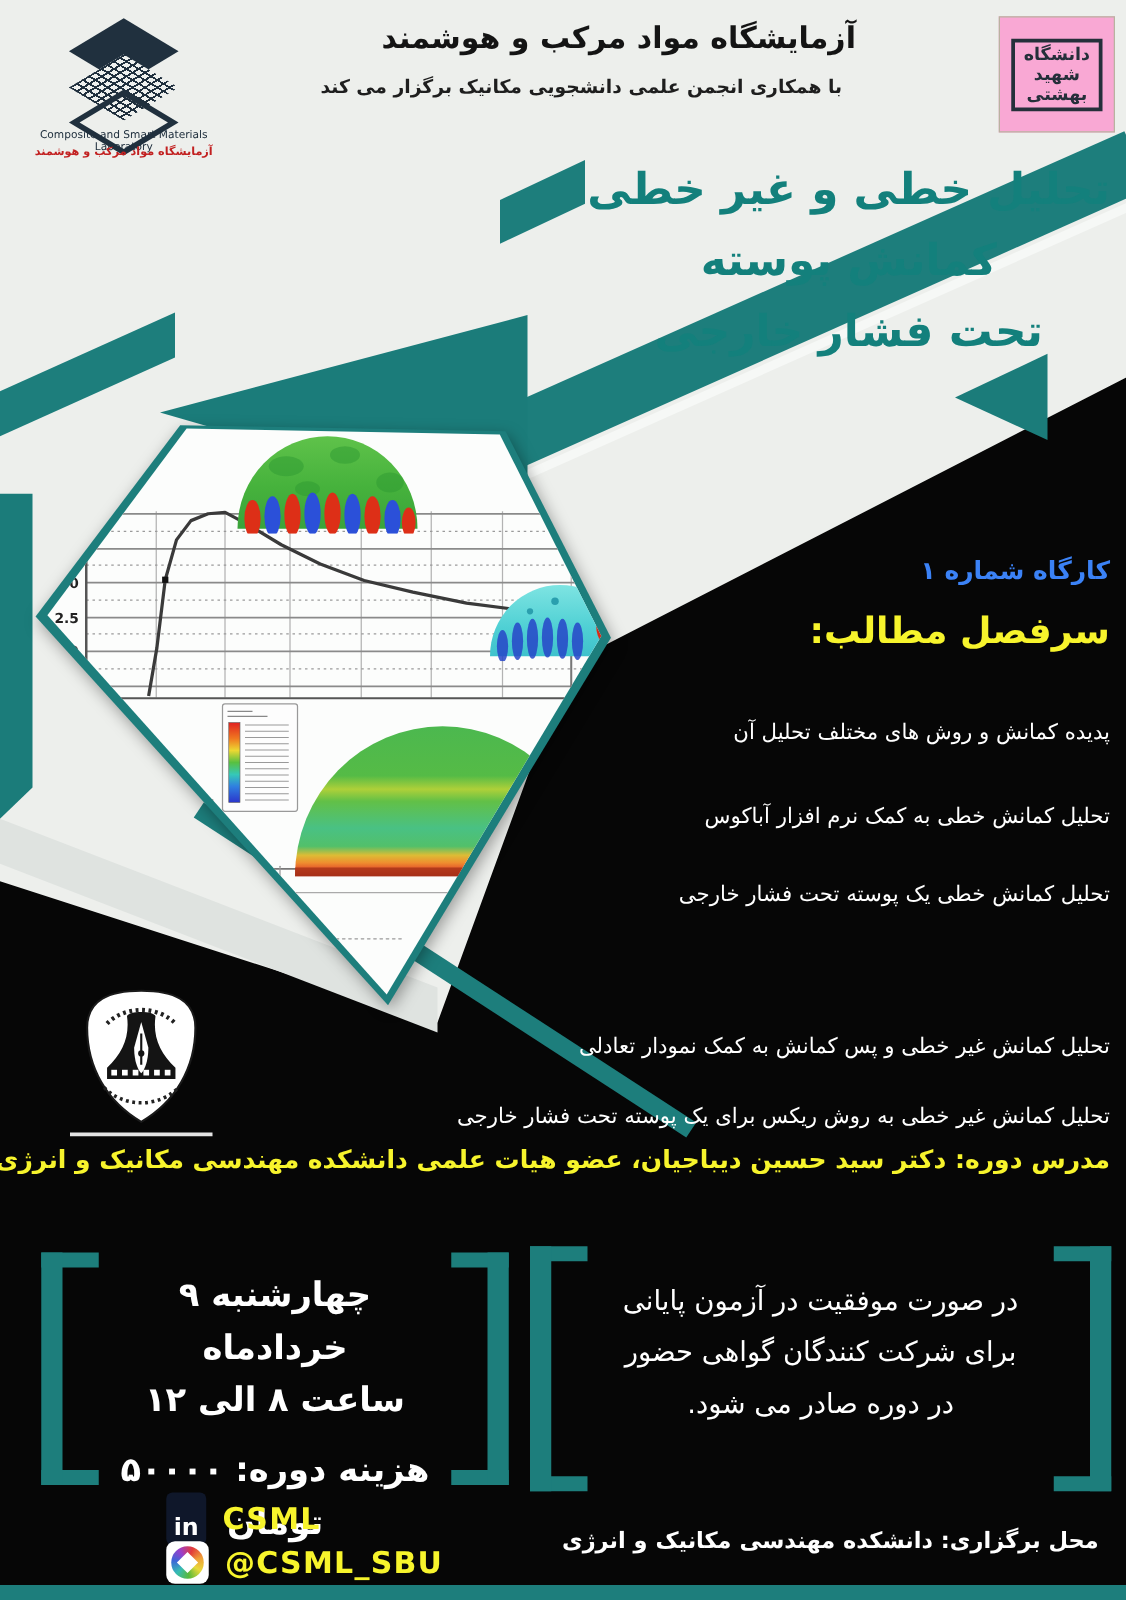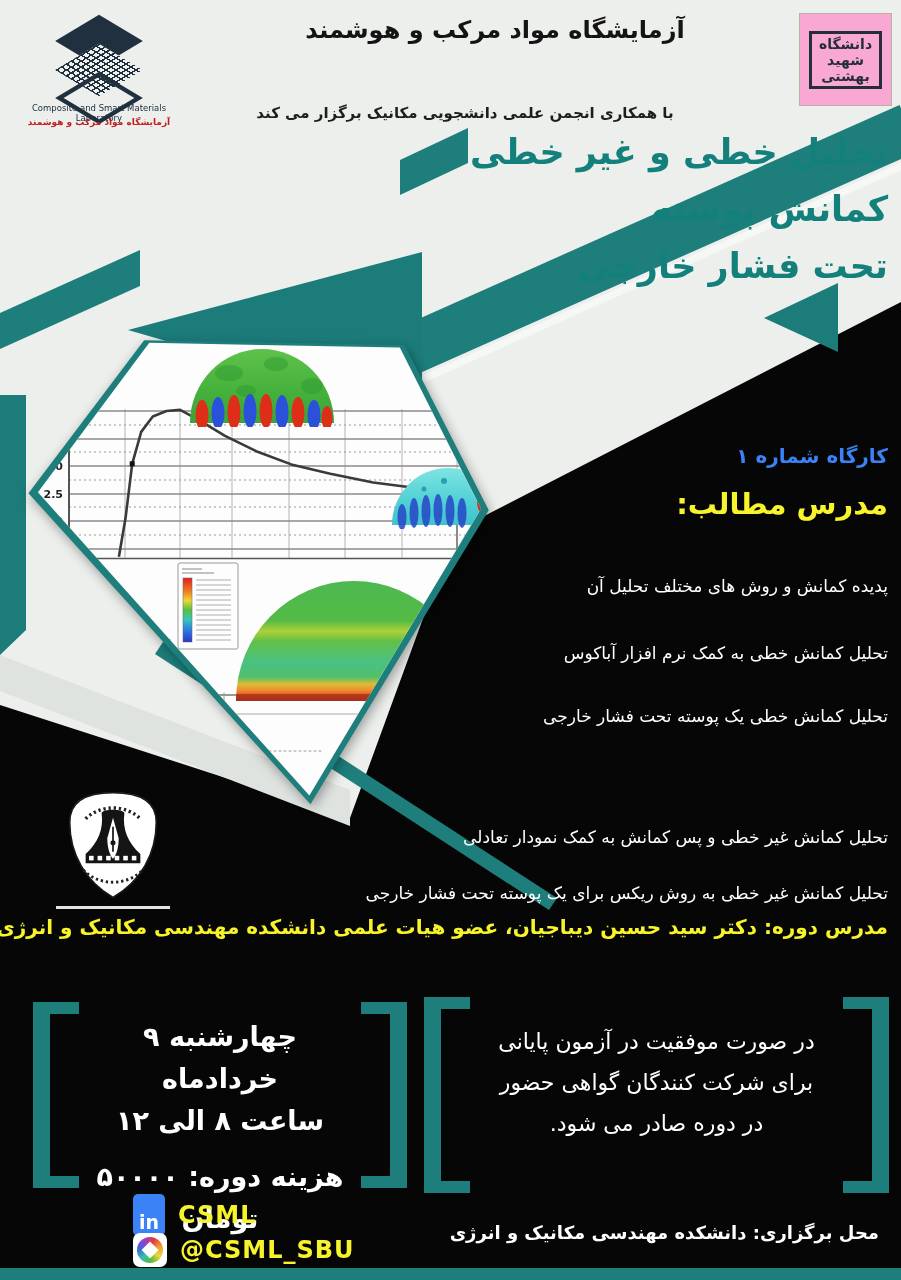--- a/index.html
+++ b/index.html
@@ -2,38 +2,38 @@
 <html><head>
 <meta charset="utf-8">
 <style>
   html,body{margin:0;padding:0;background:#444;}
   #canvas{position:relative;width:901px;height:1280px;margin:0 auto;background:#060606;overflow:hidden;
           font-family:"DejaVu Sans",sans-serif;}
   .abs{position:absolute;}
   .rtl{direction:rtl;unicode-bidi:plaintext;}
   
   .hdr1{left:190px;top:16px;width:610px;text-align:center;font-size:24px;font-weight:bold;color:#141414;}
-  .hdr2{left:160px;top:60px;width:610px;text-align:center;font-size:15px;font-weight:bold;color:#1e1e1e;margin-top:44px;}
+  .hdr2{left:160px;top:60px;width:610px;text-align:center;font-size:15px;font-weight:bold;color:#1e1e1e;}
   
   .csml-logo{left:14px;top:6px;width:170px;height:132px;}
   .dmd{position:absolute;left:50%;width:62px;height:62px;transform:translateX(-50%) scaleY(.60) rotate(45deg);}
   .d1{top:4px;background:#20303e;}
   .d2{top:33px;background:
       repeating-linear-gradient(0deg,#20303e 0 2px,rgba(0,0,0,0) 2px 7px),
       repeating-linear-gradient(90deg,#20303e 0 2px,#eef0ee 2px 7px);}
   .d3{top:61px;background:transparent;border:6px solid #20303e;box-sizing:border-box;}
   .csml-en{left:0;top:97px;width:100%;text-align:center;font-size:8.5px;color:#20303e;}
   .csml-fa{left:0;top:111px;width:100%;text-align:center;font-size:9px;color:#c22020;font-weight:bold;}
   
   .sbu-logo{left:799px;top:13px;width:93px;height:93px;background:#f9a8d4;border:1px solid #b9b2a0;
             display:flex;align-items:center;justify-content:center;box-sizing:border-box;}
   .sbu-inner{border:3px solid #252f3a;padding:2px 7px;text-align:center;color:#252f3a;
              font-weight:bold;font-size:14px;line-height:16px;}
   
-  .title{right:13px;top:124px;text-align:right;color:#13807c;font-weight:bold;font-size:35px;line-height:57px;}
+  .title{right:13px;top:124px;text-align:center;color:#13807c;font-weight:bold;font-size:35px;line-height:57px;}
   
   .wk-num{right:13px;top:444px;color:#3b82f6;font-size:20px;font-weight:bold;white-space:nowrap;}
   .outline{right:13px;top:487px;color:#f7f42c;font-size:29px;font-weight:bold;white-space:nowrap;}
   .topic{right:13px;color:#fff;font-size:17px;white-space:nowrap;margin-top:16px;}
   .t0{top:560px}.t1{top:627px}.t2{top:690px}.t3{top:752px}.t4{top:811px}.t5{top:867px}
   .instructor{right:13px;top:915px;color:#f7f42c;font-size:20px;font-weight:bold;white-space:nowrap;}
   
   .panel{position:absolute;}
   .bracket{position:absolute;top:0;bottom:0;width:46px;box-sizing:border-box;}
   .bl{left:0;border-left:17px solid #1d7e7c;border-top:12px solid #1d7e7c;border-bottom:12px solid #1d7e7c;}
@@ -41,21 +41,21 @@
   .sched{left:33px;top:1002px;width:374px;height:186px;}
   .sched .content{position:absolute;inset:14px 48px;text-align:center;color:#fff;font-weight:bold;
                   font-size:27px;line-height:42px;}
   .sched .cost{margin-top:14px;}
   .cert{left:424px;top:997px;width:453px;height:196px;padding-left:12px;}
   .cert .content{position:absolute;inset:24px 50px;text-align:center;color:#fff;font-size:22px;line-height:41px;}
   
   .social-row{position:absolute;display:flex;align-items:center;gap:13px;}
   .sr1{left:133px;top:1194px;}
   .sr2{left:133px;top:1233px;}
-  .li-icon{width:32px;height:42px;background:#3b82f6;border-radius:5px;color:#fff;
+  .li-icon{width:32px;height:42px;background:#0f172a;border-radius:5px;color:#fff;
            font-weight:bold;font-size:19px;display:flex;align-items:flex-end;justify-content:center;
            padding-bottom:3px;box-sizing:border-box;}
   .soc-label{color:#f7f42c;font-size:24px;font-weight:bold;letter-spacing:1px;}
   .ig-icon{width:34px;height:34px;background:#fff;border-radius:7px;display:flex;align-items:center;justify-content:center;}
   .ig-ring{width:26px;height:26px;border-radius:50%;position:relative;
            background:conic-gradient(from 20deg,#e23b3b,#ef9f38,#e8d93a,#58b93c,#36bcb4,#3a67d8,#9c3ecb,#e23b3b);}
   .ig-ring::after{content:"";position:absolute;inset:7px;background:#fff;transform:rotate(45deg);}
   .venue{right:22px;top:1222px;color:#fff;font-size:18px;font-weight:bold;white-space:nowrap;}
   
   .hex-wrap{left:14px;top:328px;width:482px;height:486px;filter:drop-shadow(2px 4px 6px rgba(0,0,0,.35));}
@@ -269,21 +269,21 @@
   <div class="abs hdr1 rtl">آزمایشگاه مواد مرکب و هوشمند</div>
   <div class="abs hdr2 rtl">با همکاری انجمن علمی دانشجویی مکانیک برگزار می کند</div>
 
   <div class="abs title rtl">
     <div>تحلیل خطی و غیر خطی</div>
     <div>کمانش پوسته</div>
     <div>تحت فشار خارجی</div>
   </div>
 
   <div class="abs wk-num rtl">کارگاه شماره ۱</div>
-  <div class="abs outline rtl">مدرس مطالب:</div>
+  <div class="abs outline rtl">سرفصل مطالب:</div>
   <div class="abs topic t0 rtl">پدیده کمانش و روش های مختلف تحلیل آن</div>
   <div class="abs topic t1 rtl">تحلیل کمانش خطی به کمک نرم افزار آباکوس</div>
   <div class="abs topic t2 rtl">تحلیل کمانش خطی یک پوسته تحت فشار خارجی</div>
   <div class="abs topic t4 rtl">تحلیل کمانش غیر خطی و پس کمانش به کمک نمودار تعادلی</div>
   <div class="abs topic t5 rtl">تحلیل کمانش غیر خطی به روش ریکس برای یک پوسته تحت فشار خارجی</div>
 
   <div class="abs instructor rtl">
     <span>مدرس دوره:</span>
     <span> </span>
     <span>دکتر سید حسین دیباجیان، عضو هیات علمی دانشکده مهندسی مکانیک و انرژی</span>

